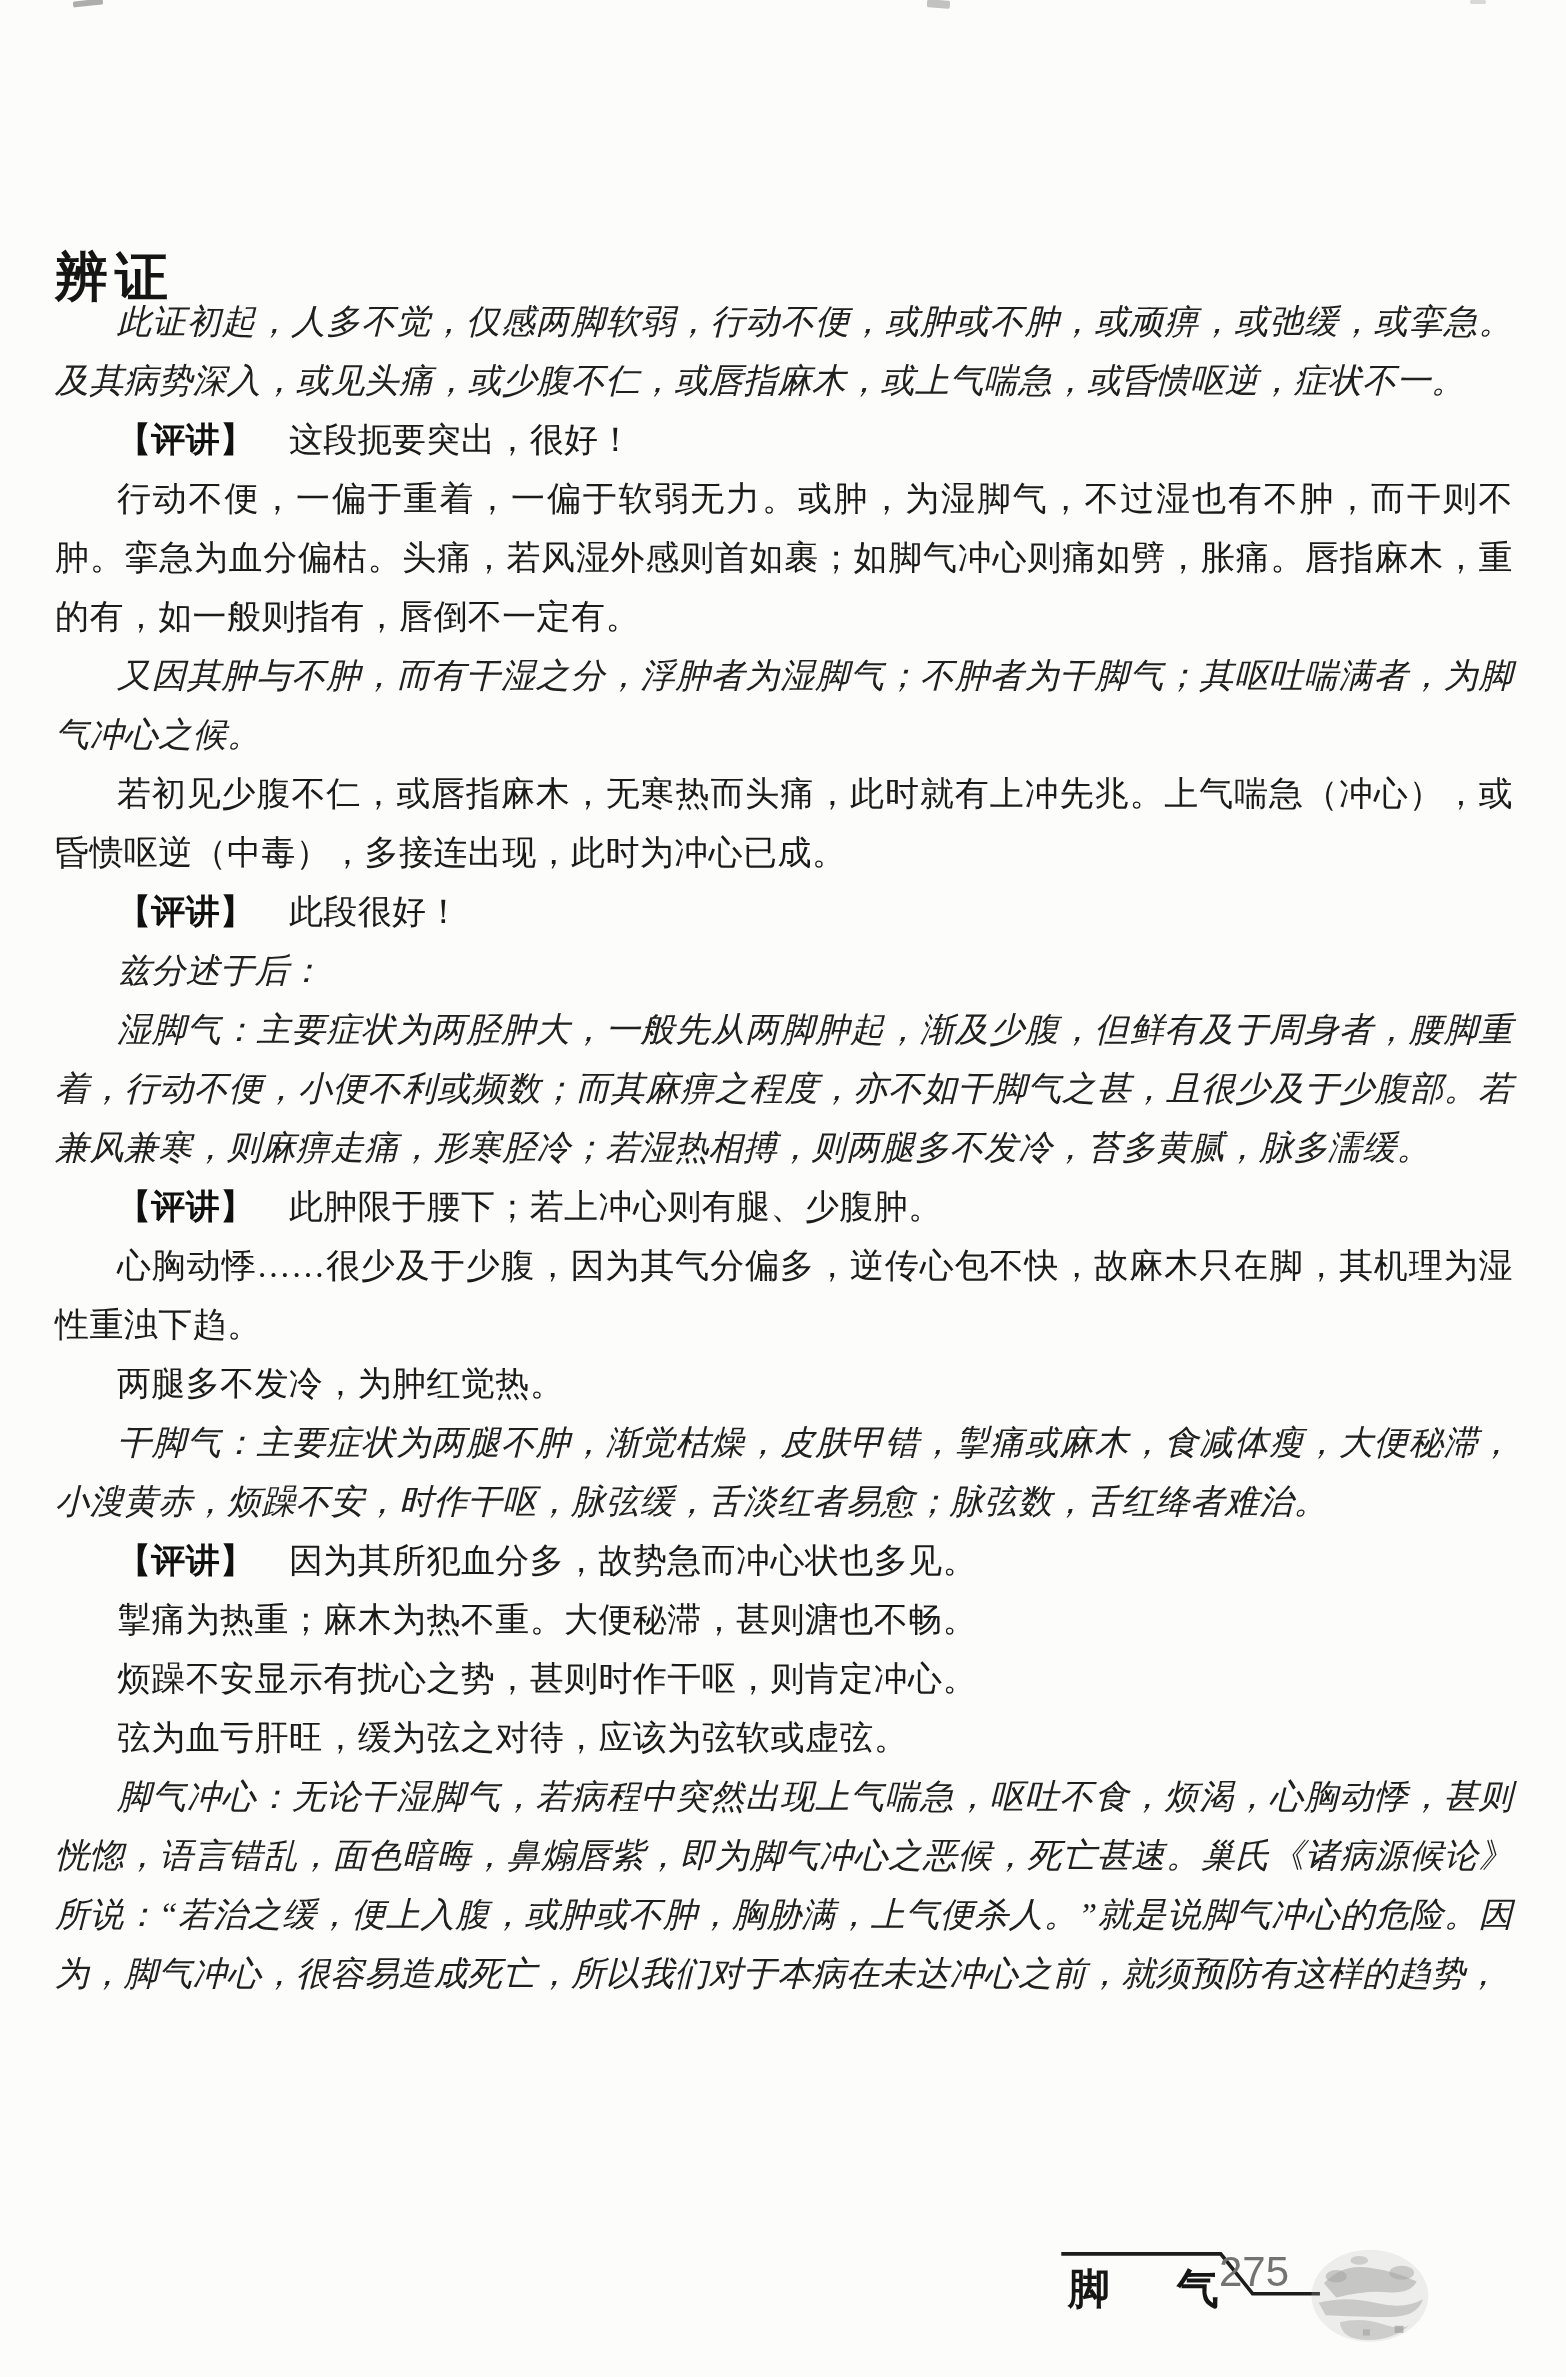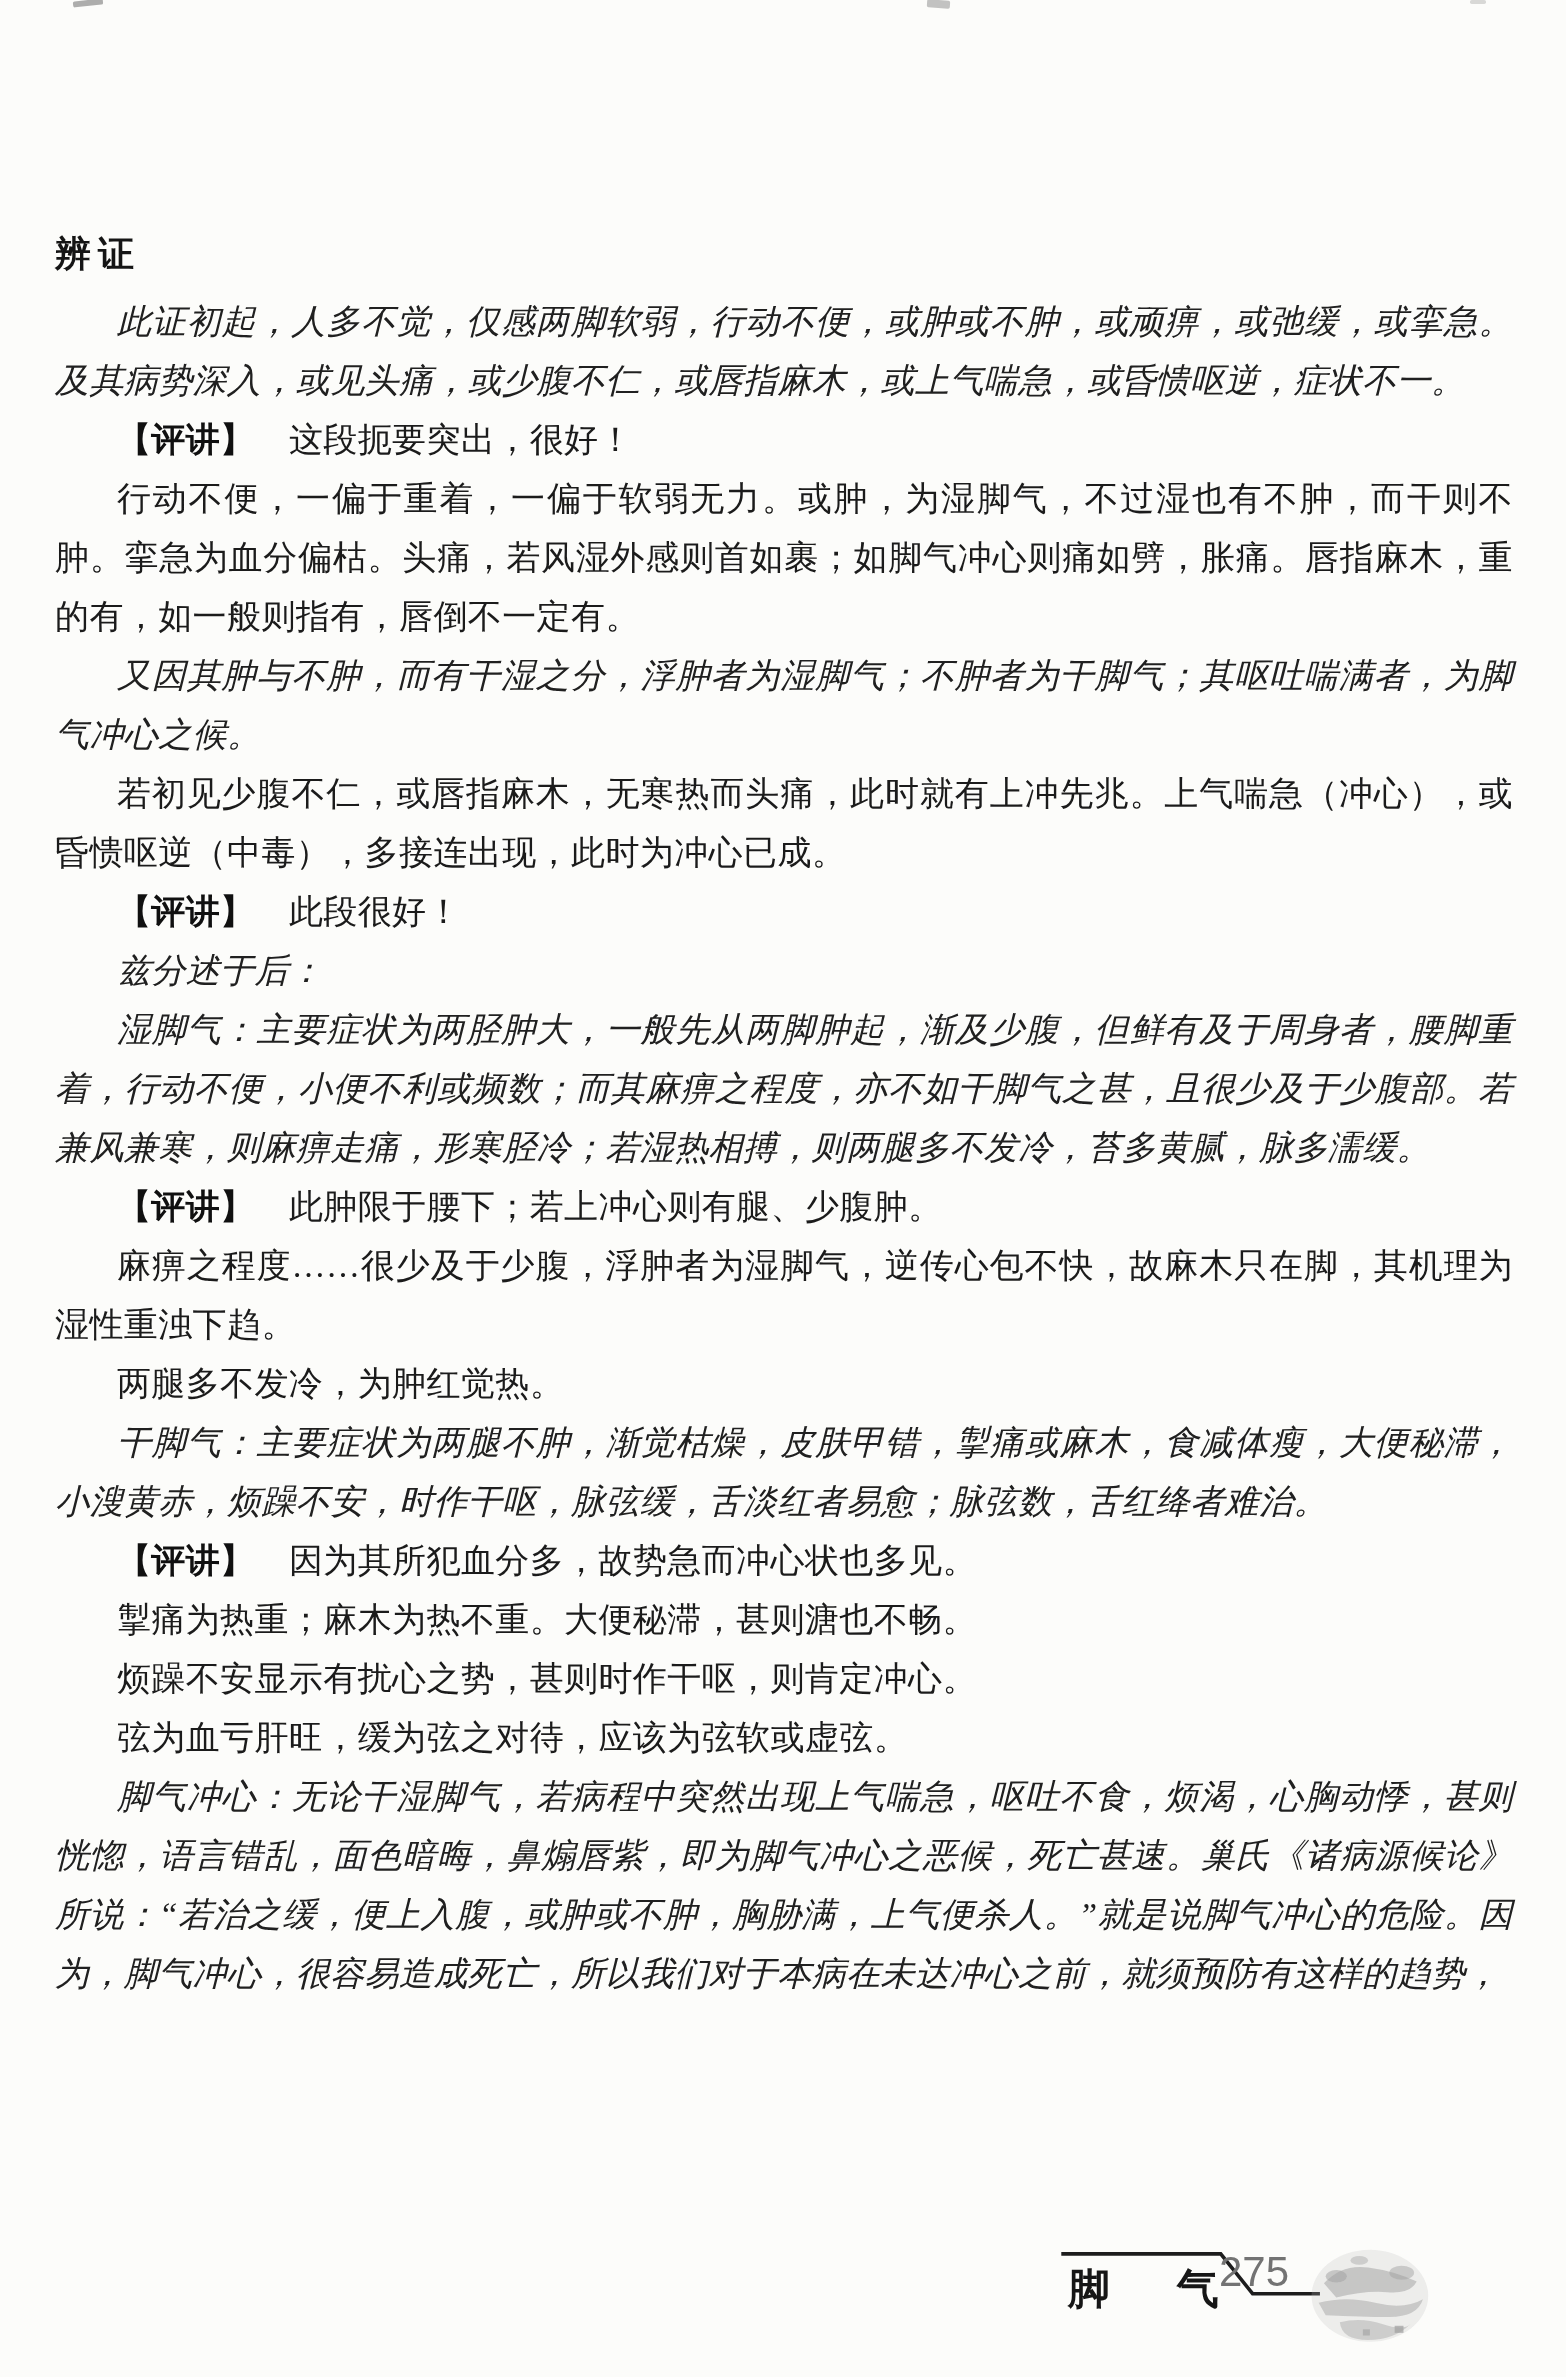--- a/index.html
+++ b/index.html
@@ -19,21 +19,21 @@
   .artifact.a1 { left: 73px;  top: 0; width: 30px; height: 6.2px; transform: rotate(-6deg); }
   .artifact.a2 { left: 927px; top: 0; width: 23px; height: 8px; transform: rotate(4deg); opacity:.4; }
   .artifact.a3 { left: 1470px; top: 0; width: 16px; height: 4.4px; opacity:.25; }
 
   .section-title {
     position: absolute;
     left: 55px;
     top: 206px;
     font-family: "Liberation Sans", sans-serif;
     font-weight: 700;
-    font-size: 36px;
+    font-size: 53px;
     letter-spacing: 7px;
     color: #151515;
   }
 
   .text-body {
     position: absolute;
     left: 55px;
     top: 292px;
     width: 1458px;
     font-size: 34px;
@@ -86,21 +86,21 @@
   <div class="text-body">
       <p class="para kai">此证初起，人多不觉，仅感两脚软弱，行动不便，或肿或不肿，或顽痹，或弛缓，或挛急。及其病势深入，或见头痛，或少腹不仁，或唇指麻木，或上气喘急，或昏愦呕逆，症状不一。</p>
       <p class="para song"><span class="comment-label">【评讲】</span>　这段扼要突出，很好！</p>
       <p class="para song">行动不便，一偏于重着，一偏于软弱无力。或肿，为湿脚气，不过湿也有不肿，而干则不肿。挛急为血分偏枯。头痛，若风湿外感则首如裹；如脚气冲心则痛如劈，胀痛。唇指麻木，重的有，如一般则指有，唇倒不一定有。</p>
       <p class="para kai">又因其肿与不肿，而有干湿之分，浮肿者为湿脚气；不肿者为干脚气；其呕吐喘满者，为脚气冲心之候。</p>
       <p class="para song">若初见少腹不仁，或唇指麻木，无寒热而头痛，此时就有上冲先兆。上气喘急（冲心），或昏愦呕逆（中毒），多接连出现，此时为冲心已成。</p>
       <p class="para song"><span class="comment-label">【评讲】</span>　此段很好！</p>
       <p class="para kai">兹分述于后：</p>
       <p class="para kai">湿脚气：主要症状为两胫肿大，一般先从两脚肿起，渐及少腹，但鲜有及于周身者，腰脚重着，行动不便，小便不利或频数；而其麻痹之程度，亦不如干脚气之甚，且很少及于少腹部。若兼风兼寒，则麻痹走痛，形寒胫冷；若湿热相搏，则两腿多不发冷，苔多黄腻，脉多濡缓。</p>
       <p class="para song"><span class="comment-label">【评讲】</span>　此肿限于腰下；若上冲心则有腿、少腹肿。</p>
-      <p class="para song">麻痹之程度……很少及于少腹，浮肿者为湿脚气，逆传心包不快，故麻木只在脚，其机理为湿性重浊下趋。</p>
+      <p class="para song">心胸动悸……很少及于少腹，因为其气分偏多，逆传心包不快，故麻木只在脚，其机理为湿性重浊下趋。</p>
       <p class="para song">两腿多不发冷，为肿红觉热。</p>
       <p class="para kai">干脚气：主要症状为两腿不肿，渐觉枯燥，皮肤甲错，掣痛或麻木，食减体瘦，大便秘滞，小溲黄赤，烦躁不安，时作干呕，脉弦缓，舌淡红者易愈；脉弦数，舌红绛者难治。</p>
       <p class="para song"><span class="comment-label">【评讲】</span>　因为其所犯血分多，故势急而冲心状也多见。</p>
       <p class="para song">掣痛为热重；麻木为热不重。大便秘滞，甚则溏也不畅。</p>
       <p class="para song">烦躁不安显示有扰心之势，甚则时作干呕，则肯定冲心。</p>
       <p class="para song">弦为血亏肝旺，缓为弦之对待，应该为弦软或虚弦。</p>
       <p class="para kai">脚气冲心：无论干湿脚气，若病程中突然出现上气喘急，呕吐不食，烦渴，心胸动悸，甚则恍惚，语言错乱，面色暗晦，鼻煽唇紫，即为脚气冲心之恶候，死亡甚速。巢氏《诸病源候论》所说：“若治之缓，便上入腹，或肿或不肿，胸胁满，上气便杀人。”就是说脚气冲心的危险。因为，脚气冲心，很容易造成死亡，所以我们对于本病在未达冲心之前，就须预防有这样的趋势，</p>
     </div>
 
   <div class="footer">

